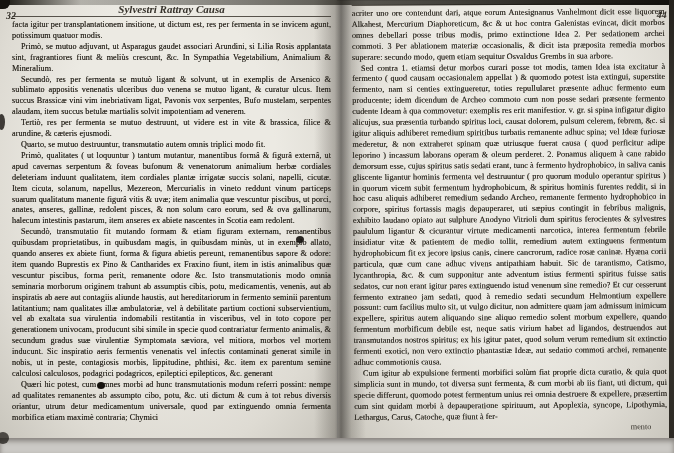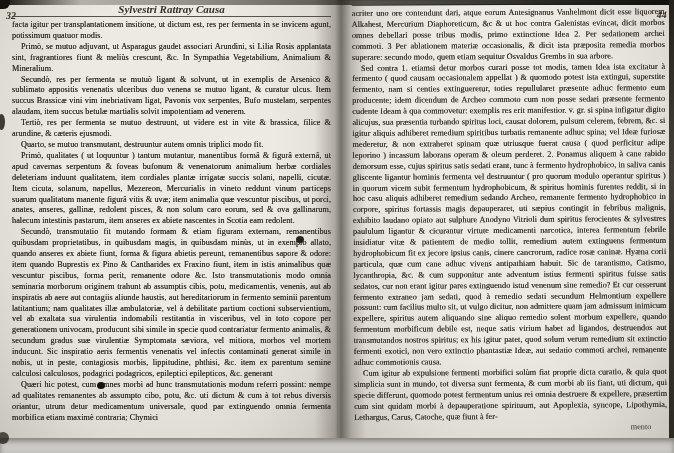--- a/index.html
+++ b/index.html
@@ -61,21 +61,21 @@
   <div class="page page-left">
     <div class="header-row">
       <span class="pagenum pos-left">32</span>
       <span>Sylvestri Rattray Causa</span>
     </div>
     <div class="body">
         <p>facta igitur per transplantationem insitione, ut dictum est, res per fermenta in se invicem agunt, potissimum quatuor modis.</p>
         <p class="indent">Primò, se mutuo adjuvant, ut Asparagus gaudet associari Arundini, si Lilia Rosis applantata sint, fragrantiores fiunt &amp; meliùs crescunt, &amp;c. In Sympathia Vegetabilium, Animalium &amp; Mineralium.</p>
         <p class="indent">Secundò, res per fermenta se mutuò ligant &amp; solvunt, ut in exemplis de Arsenico &amp; sublimato appositis venenatis ulceribus duo venena se mutuo ligant, &amp; curatur ulcus. Item succus Brassicæ vini vim inebriativam ligat, Pavonis vox serpentes, Bufo mustelam, serpentes alaudam, item succus betulæ martialis solvit impotentiam ad venerem.</p>
         <p class="indent">Tertiò, res per fermenta se mutuo destruunt, ut videre est in vite &amp; brassica, filice &amp; arundine, &amp; cæteris ejusmodi.</p>
-        <p class="indent">Quarto, se mutuo transmutant, destruuntur autem omnis triplici modo fit.</p>
+        <p class="indent">Quarto, se mutuo destruuntur, transmutatio autem omnis triplici modo fit.</p>
         <p class="indent">Primò, qualitates ( ut loquuntur ) tantum mutantur, manentibus formâ &amp; figurâ externâ, ut apud cavernas serpentum &amp; foveas bufonum &amp; venenatorum animalium herbæ cordiales deleteriam induunt qualitatem, item cordiales plantæ irrigatæ succis solani, napelli, cicutæ. Item cicuta, solanum, napellus, Mezereon, Mercurialis in vineto reddunt vinum particeps suarum qualitatum manente figurâ vitis &amp; uvæ; item animalia quæ vescuntur piscibus, ut porci, anates, anseres, gallinæ, redolent pisces, &amp; non solum caro eorum, sed &amp; ova gallinarum, halecum intestinis pastarum, item anseres ex abiete nascentes in Scotia eam redolent.</p>
         <p class="indent">Secundò, transmutatio fit mutando formam &amp; etiam figuram externam, remanentibus quibusdam proprietatibus, in quibusdam magis, in quibusdam minùs, ut in exemplo allato, quando anseres ex abiete fiunt, forma &amp; figura abietis pereunt, remanentibus sapore &amp; odore: item quando Buprestis ex Pino &amp; Cantharides ex Fraxino fiunt, item in istis animalibus quæ vescuntur piscibus, forma perit, remanente odore &amp;c. Isto transmutationis modo omnia seminaria morborum originem trahunt ab assumptis cibis, potu, medicamentis, venenis, aut ab inspiratis ab aere aut contagiis aliunde haustis, aut hereditariorum in fermento seminii parentum latitantium; nam qualitates illæ ambulatoriæ, vel à debilitate partium coctioni subservientium, vel ab exaltata sua virulentia indomabili restitantia in visceribus, vel in toto copore per generationem univocam, producunt sibi simile in specie quod contrariatur fermento animalis, &amp; secundum gradus suæ virulentiæ Symptomata sæviora, vel mitiora, morbos vel mortem inducunt. Sic inspiratio aeris fermentis venenatis vel infectis contaminati generat simile in nobis, ut in peste, contagiosis morbis, lippitudine, phthisi, &amp;c. item ex parentum semine calculosi calculosos, podagrici podagricos, epileptici epilepticos, &amp;c. generant</p>
         <p class="indent">Quæri hic potest, cum omnes morbi ad hunc transmutationis modum referri possint: nempe ad qualitates remanentes ab assumpto cibo, potu, &amp;c. uti dictum &amp; cum à tot rebus diversis oriantur, utrum detur medicamentum universale, quod par extinguendo omnia fermenta morbifica etiam maximè contraria; Chymici</p>
       </div>
   </div>
 
   <div class="page page-right">
     <div class="header-row">
       <span class="pagenum pos-right">44</span>
     </div>

